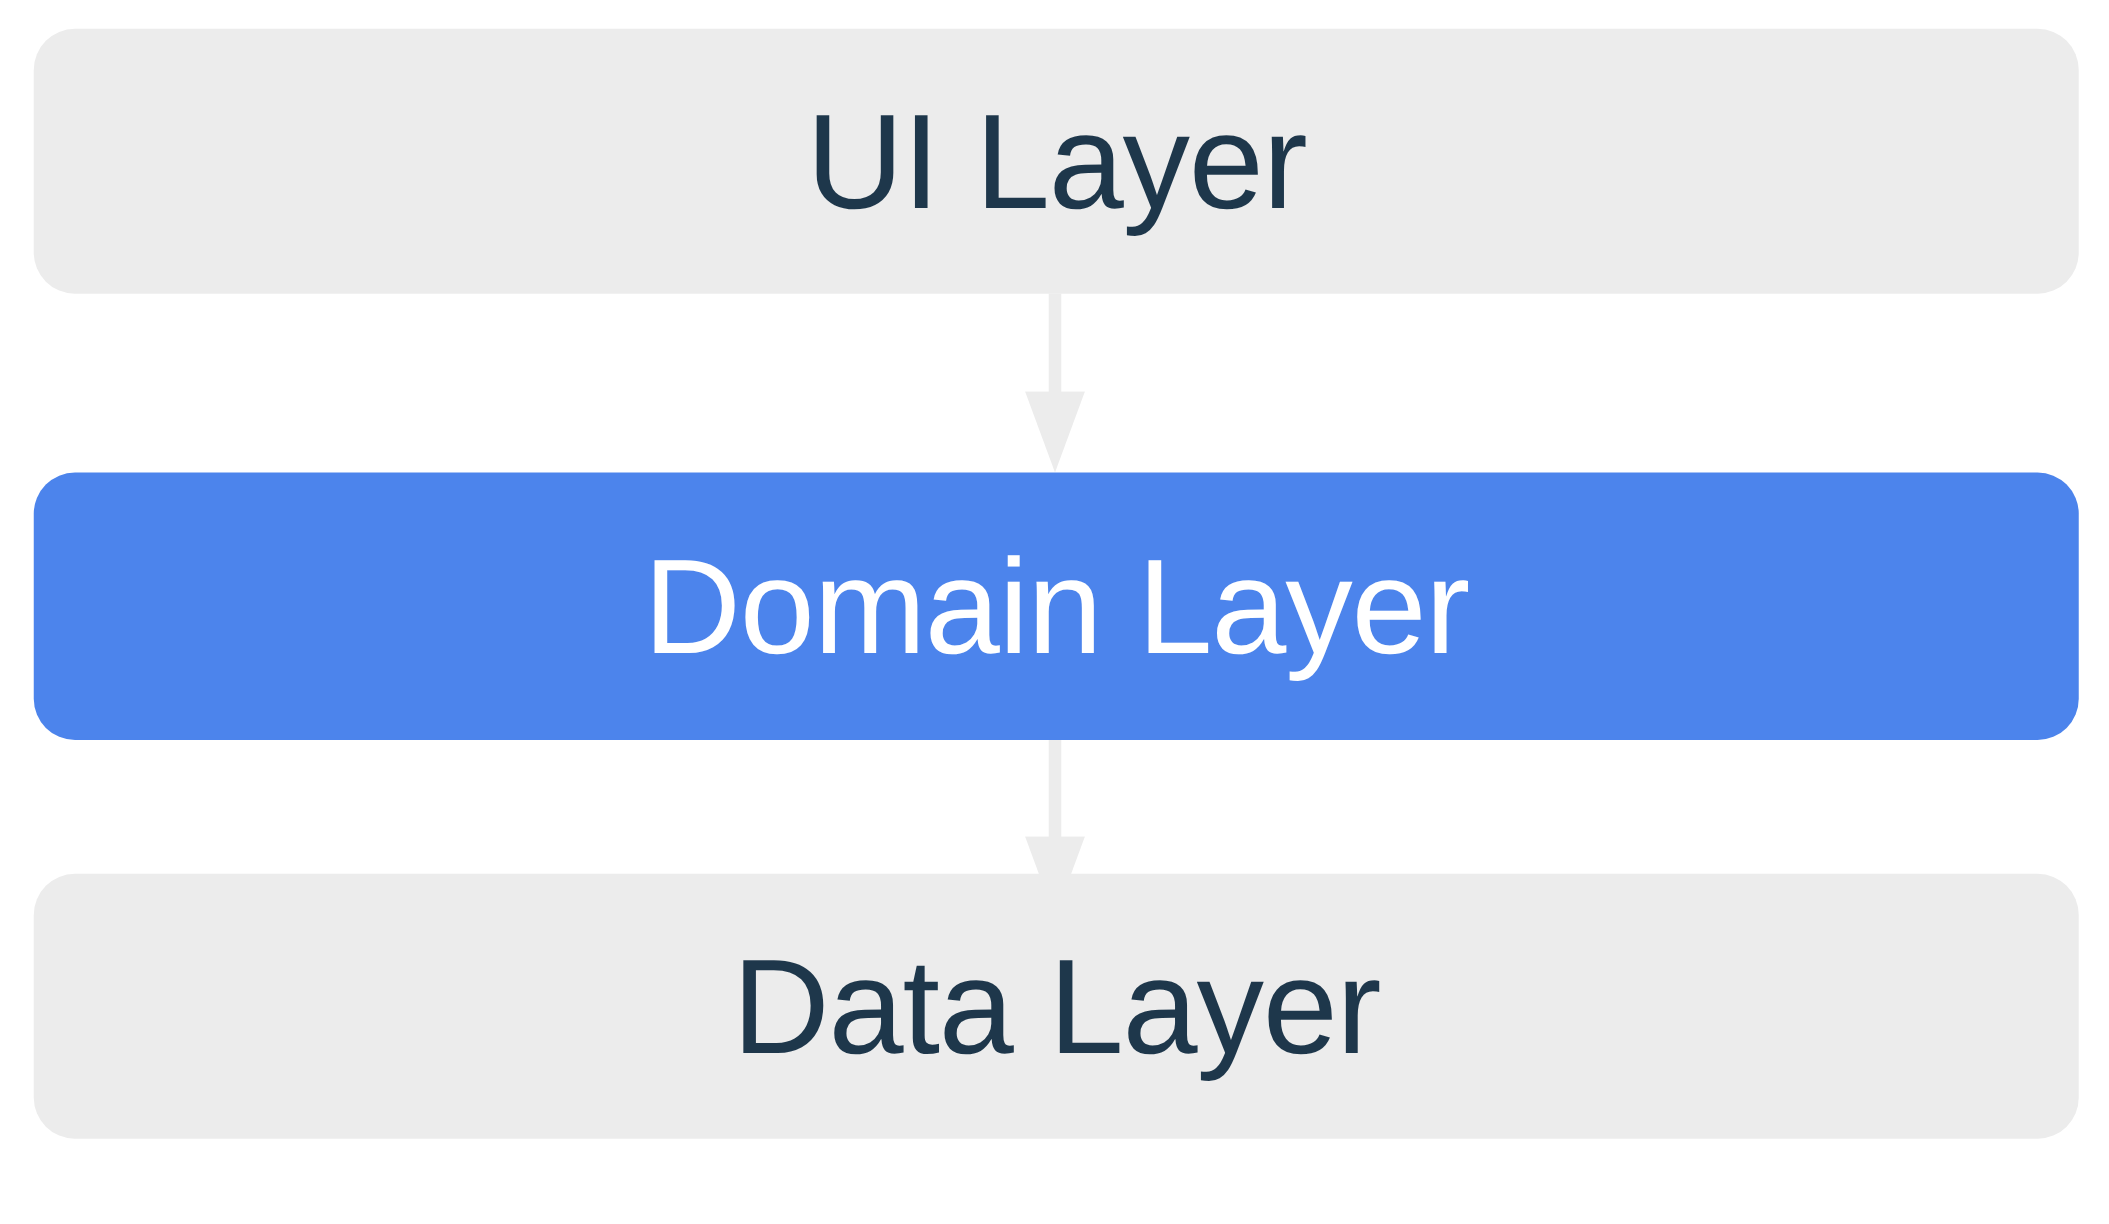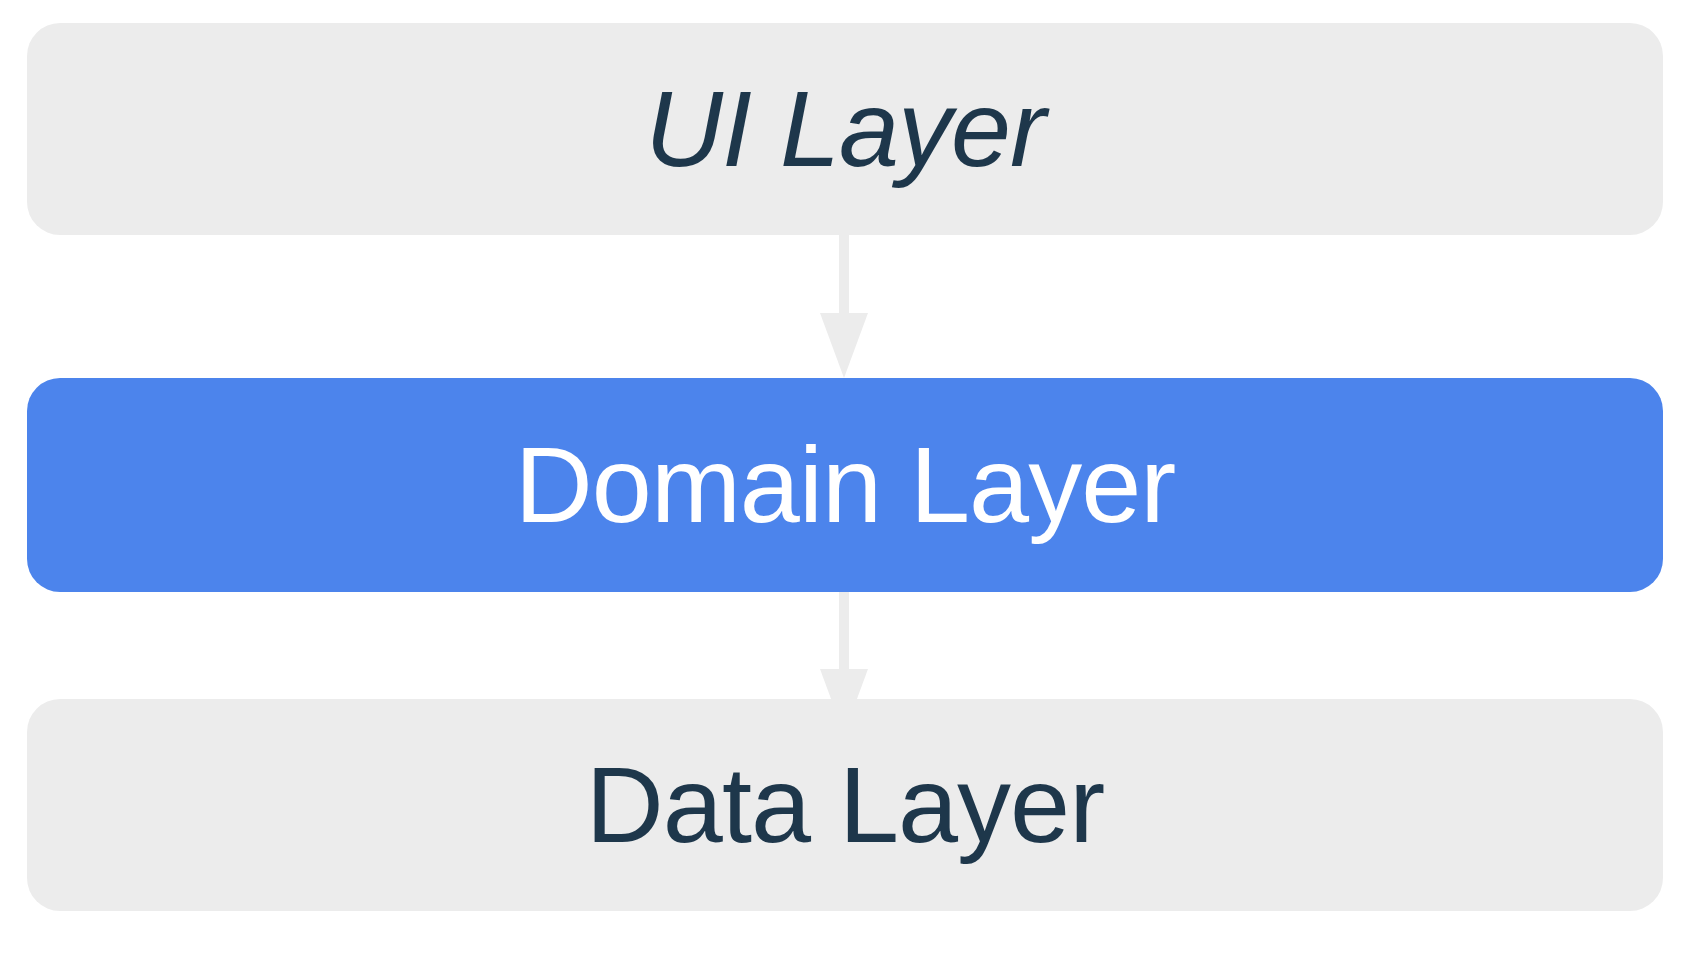--- a/index.html
+++ b/index.html
@@ -24,21 +24,21 @@
     display: flex;
     align-items: center;
     justify-content: center;
   }
   .layer-box .layer-label {
     font-size: 108px;
     letter-spacing: -1px;
     line-height: 1;
     white-space: nowrap;
   }
-  .box-ui   { top: 23px; font-style: italic; }
+  .box-ui   { top: 23px; }
   .box-domain { top: 378px; height: 214px; }
   .box-data { top: 699px; }
 
   .arrow-stem {
     position: absolute;
     left: 839px;
     width: 10px;
   }
   .stem-1 { top: 235px; height: 80px; }
   .stem-2 { top: 592px; height: 79px; }

